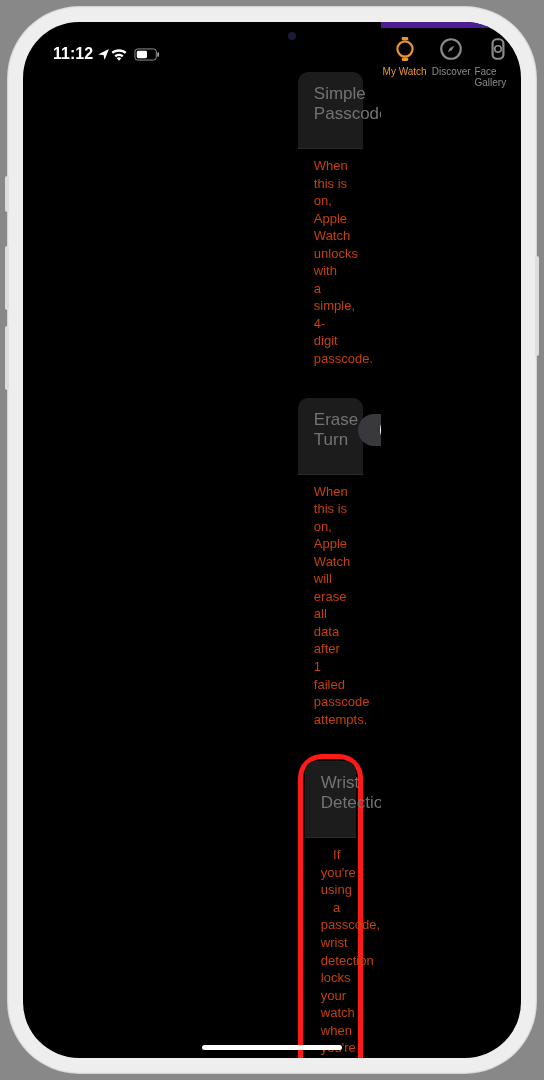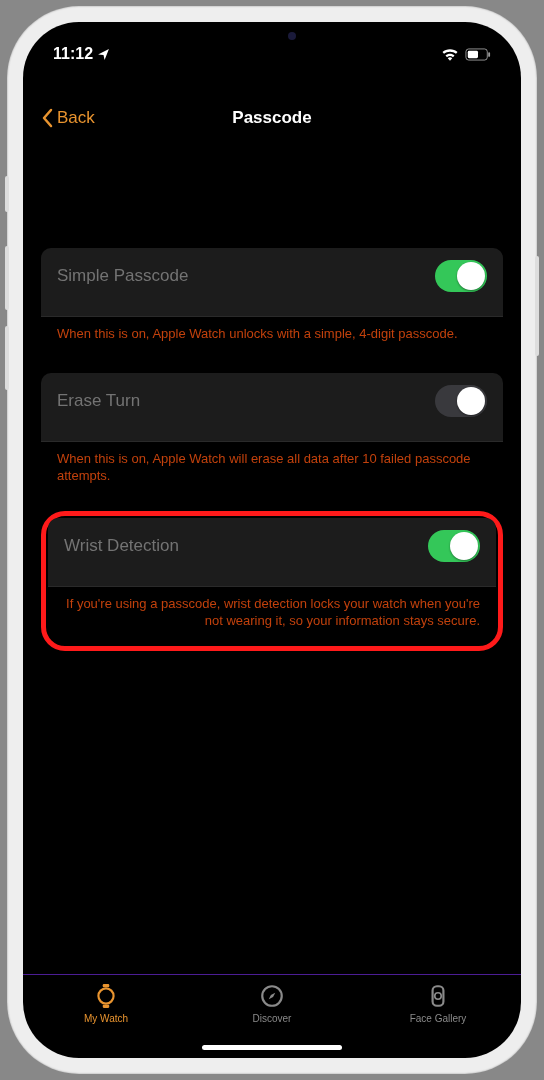--- a/index.html
+++ b/index.html
@@ -23,22 +23,21 @@
     box-shadow: inset 0 0 2px rgba(0,0,0,0.4);
   }
   .screen {
     width: 100%;
     height: 100%;
     background: #000;
     border-radius: 56px;
     overflow: hidden;
     position: relative;
     display: flex;
-    flex-direction: column;
-    gap: 36px;
+    flex-direction: row;
   }
   .notch {
     position: absolute;
     top: 0;
     left: 50%;
     transform: translateX(-50%);
     width: 210px;
     height: 30px;
     background: #000;
     border-bottom-left-radius: 18px;
@@ -145,21 +144,21 @@
     border: 5px solid #ff1a1a;
     border-radius: 24px;
     padding: 2px 2px 12px 2px;
     margin-top: -4px;
   }
   .callout .row { border-radius: 10px 10px 0 0; }
   .callout .footer { padding-bottom: 4px; text-align: right; }
   .tab-bar {
     height: 84px;
     display:flex;
-    border-top: 1px solid #4c1d95;
+    border-top: 6px solid #4c1d95;
     padding-top: 8px;
   }
   .tab {
     flex:1;
     display:flex;
     flex-direction:column;
     align-items:center;
     gap: 4px;
     color: #8a8a8a;
     font-size: 10px;
@@ -249,21 +248,21 @@
       </div>
 
 
       <div class="group">
         <div class="row white">
           <span>Erase Turn</span>
           <div class="toggle off">
               <div class="knob"></div>
             </div>
         </div>
-        <div class="footer">When this is on, Apple Watch will erase all data after 10 failed passcode attempts.</div>
+        <div class="footer">When this is on, Apple Watch will erase all data after 1 failed passcode attempts.</div>
       </div>
 
       <div class="callout">
         <div class="row white">
           <span>Wrist Detection</span>
           <div class="toggle on">
               <div class="knob"></div>
             </div>
         </div>
         <div class="footer">If you're using a passcode, wrist detection locks your watch when you're not wearing it, so your information stays secure.</div>

